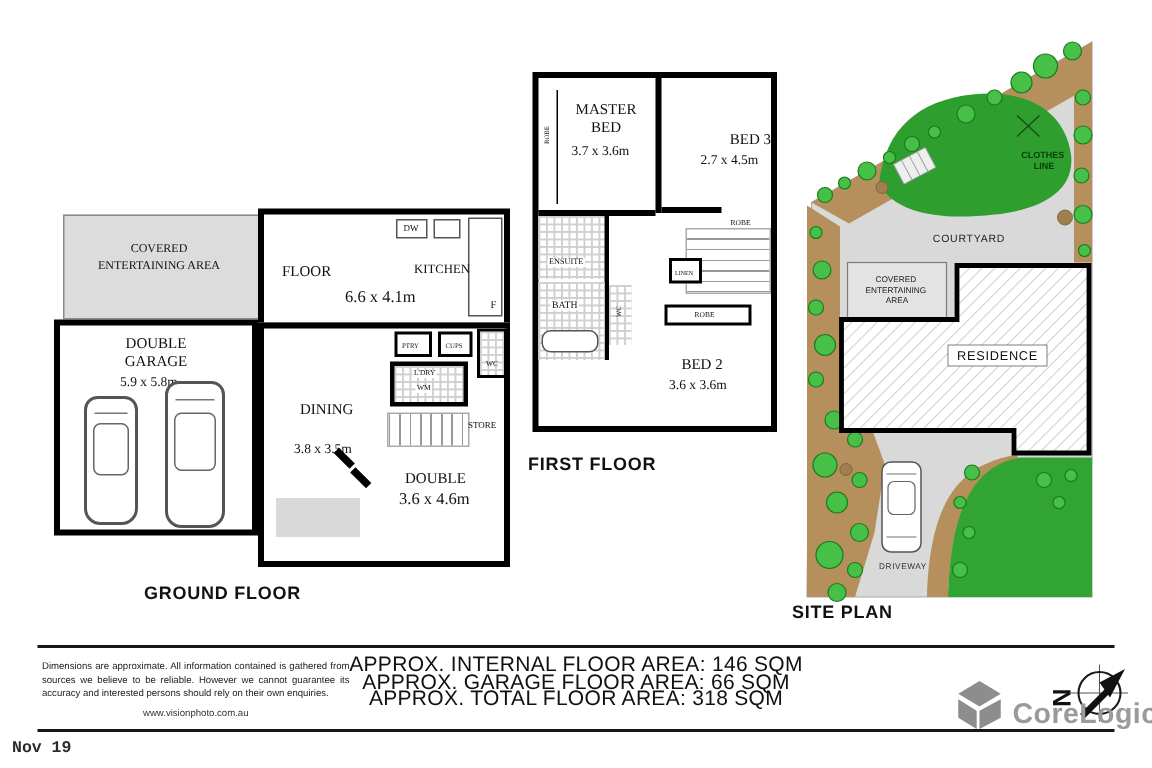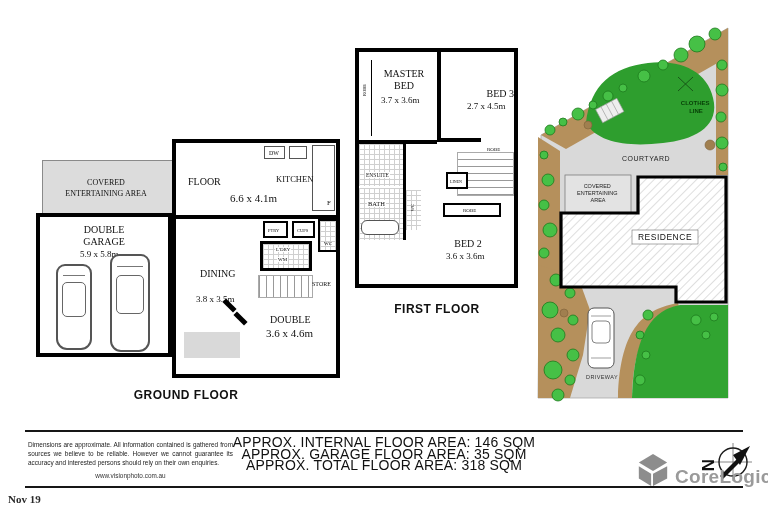--- a/index.html
+++ b/index.html
@@ -8,21 +8,21 @@
   #canvas { position:absolute; inset:0; width:768px; height:512px; background:#fff; }
 
   .abs { position:absolute; }
   .room-block { position:absolute; border:4px solid #000; background:#fff; }
   .thin-box { position:absolute; border:1px solid #555; background:#fff; }
   .small-room { position:absolute; border:2px solid #000; background:#fff; }
   .wall { position:absolute; background:#000; }
   .lbl { position:absolute; color:#111; white-space:nowrap;font-family:Liberation Serif, serif; }
   .lbl-c { text-align:center; white-space:normal; }
   .dims { color:#111; }
-  .plan-title { position:absolute; font-weight:700; font-size:12px; letter-spacing:.5px; text-align:center; }
+  .plan-title { position:absolute; font-weight:700; font-size:12px; letter-spacing:.5px; }
   .tile { background-color:#fff;
           background-image:linear-gradient(#cfcfcf 1px, transparent 1px),
                            linear-gradient(90deg,#cfcfcf 1px, transparent 1px);
           background-size:5px 5px; }
   .stairs-h { position:absolute; border:1px solid #aaa;
           background-image:repeating-linear-gradient(90deg,#999 0 1px, transparent 1px 7px); }
   .stairs-v { position:absolute; border:1px solid #aaa;
           background-image:repeating-linear-gradient(0deg,#999 0 1px, transparent 1px 7px); }
   .gray-area { position:absolute; background:#dcdcdc; border:1px solid #8a8a8a; }
   .car { position:absolute; border:2px solid #555; border-radius:9px 9px 11px 11px; background:#fff; }
@@ -37,21 +37,21 @@
   .addr { font-size:15px; font-weight:700; letter-spacing:.3px; }
   .area-line { font-size:14px; font-weight:400; line-height:11.5px; letter-spacing:.2px; }
   .brand-text { font-size:19px; color:#9a9a9a; font-weight:600; letter-spacing:.3px; }
 </style>
 </head>
 <body>
 
 <div id="canvas">
 
   <div>
-    <div class="gray-area" style="left:42px; top:160px; width:132px; height:70px;padding-left:32px;">
+    <div class="gray-area" style="left:42px; top:143px; width:132px; height:70px;padding-left:32px;">
       <div class="lbl lbl-c" style="left:18px; top:16px; width:90px; font-size:8px; line-height:11px;">COVERED ENTERTAINING AREA</div>
     </div>
 
     <div class="room-block" style="left:172px; top:139px; width:168px; height:80px;"></div>
     <div class="room-block" style="left:172px; top:215px; width:168px; height:163px;"></div>
     <div class="room-block" style="left:36px; top:213px; width:136px; height:144px;"></div>
 
     <div class="thin-box" style="left:312px; top:145px; width:23px; height:66px;"></div>
     <div class="thin-box" style="left:264px; top:146px; width:21px; height:13px;">
       <div class="lbl" style="left:4px; top:3px; font-size:6px;">DW</div>
@@ -247,32 +247,33 @@
 
     <g>
       <rect x="60" y="283" width="26" height="60" rx="6" fill="#fff" stroke="#555" stroke-width="1"></rect>
       <rect x="64" y="296" width="18" height="22" rx="4" fill="none" stroke="#666" stroke-width="0.8"></rect>
       <line x1="63" y1="291" x2="83" y2="291" stroke="#777" stroke-width="0.7"></line>
       <line x1="63" y1="333" x2="83" y2="333" stroke="#777" stroke-width="0.7"></line>
     </g>
     <text x="74" y="354" font-size="5.5" fill="#333" text-anchor="middle" letter-spacing="0.4">DRIVEWAY</text>
   </svg>
 
+  <div class="plan-title" style="left:528px; top:401px; width:240px;">SITE PLAN</div>
 
   <div class="rule" style="left:25px; top:430px; width:718px; height:2px;"></div>
   <div class="rule" style="left:25px; top:486px; width:718px; height:2px;"></div>
 
   <div class="disclaimer" style="left:28px; top:441px; width:205px;">
     <div>Dimensions are approximate. All information contained is gathered from sources we believe to be reliable. However we cannot guarantee its accuracy and interested persons should rely on their own enquiries.</div>
     <div class="website">www.visionphoto.com.au</div>
   </div>
 
   <div class="title-block" style="top:434px;">
     <div class="area-line" style="margin-top:3px;">APPROX. INTERNAL FLOOR AREA: 146 SQM</div>
-    <div class="area-line">APPROX. GARAGE FLOOR AREA: 35 SQM</div>
+    <div class="area-line">APPROX. GARAGE FLOOR AREA: 66 SQM</div>
     <div class="area-line">APPROX. TOTAL FLOOR AREA: 318 SQM</div>
   </div>
 
   <svg class="abs" style="left:693px; top:438px;" width="66" height="46" viewBox="0 0 66 46">
     <line x1="40" y1="5" x2="40" y2="43" stroke="#555" stroke-width="0.7"></line>
     <line x1="21" y1="24" x2="59" y2="24" stroke="#555" stroke-width="0.7"></line>
     <circle cx="40" cy="24" r="14" fill="none" stroke="#1a1a1a" stroke-width="1.4"></circle>
     <polygon points="27,38 44,21 47,24 30,41" fill="#111"></polygon>
     <polygon points="57,8 40,17 47,27" fill="#111"></polygon>
     <text x="12" y="30" font-size="17" font-weight="bold" fill="#111" transform="rotate(90 15 24)">N</text>
@@ -280,15 +281,15 @@
 
   <div class="abs" style="left:636px; top:452px; display:flex; align-items:flex-end; gap:5px;">
     <svg width="34" height="36" viewBox="0 0 36 36">
       <polygon points="18,1 33,10 18,19 3,10" fill="#8d8d8d"></polygon>
       <polygon points="3,14 16,22 16,35 3,27" fill="#8d8d8d"></polygon>
       <polygon points="18,22 33,14 33,27 18,35" fill="#8d8d8d"></polygon>
     </svg>
     <span class="brand-text">CoreLogic</span>
   </div>
 
-  <div class="lbl" style="left:8px; top:493px; font-size:11px; font-weight:bold; color:#2b2b2b; font-family:Liberation Serif, serif;">Nov 19</div>
+  <div class="lbl" style="left:8px; top:493px; font-size:11px; font-weight:bold; color:#2b2b2b; font-family:Liberation Mono, monospace;">Nov 19</div>
 
 </div>
 
 </body></html>

